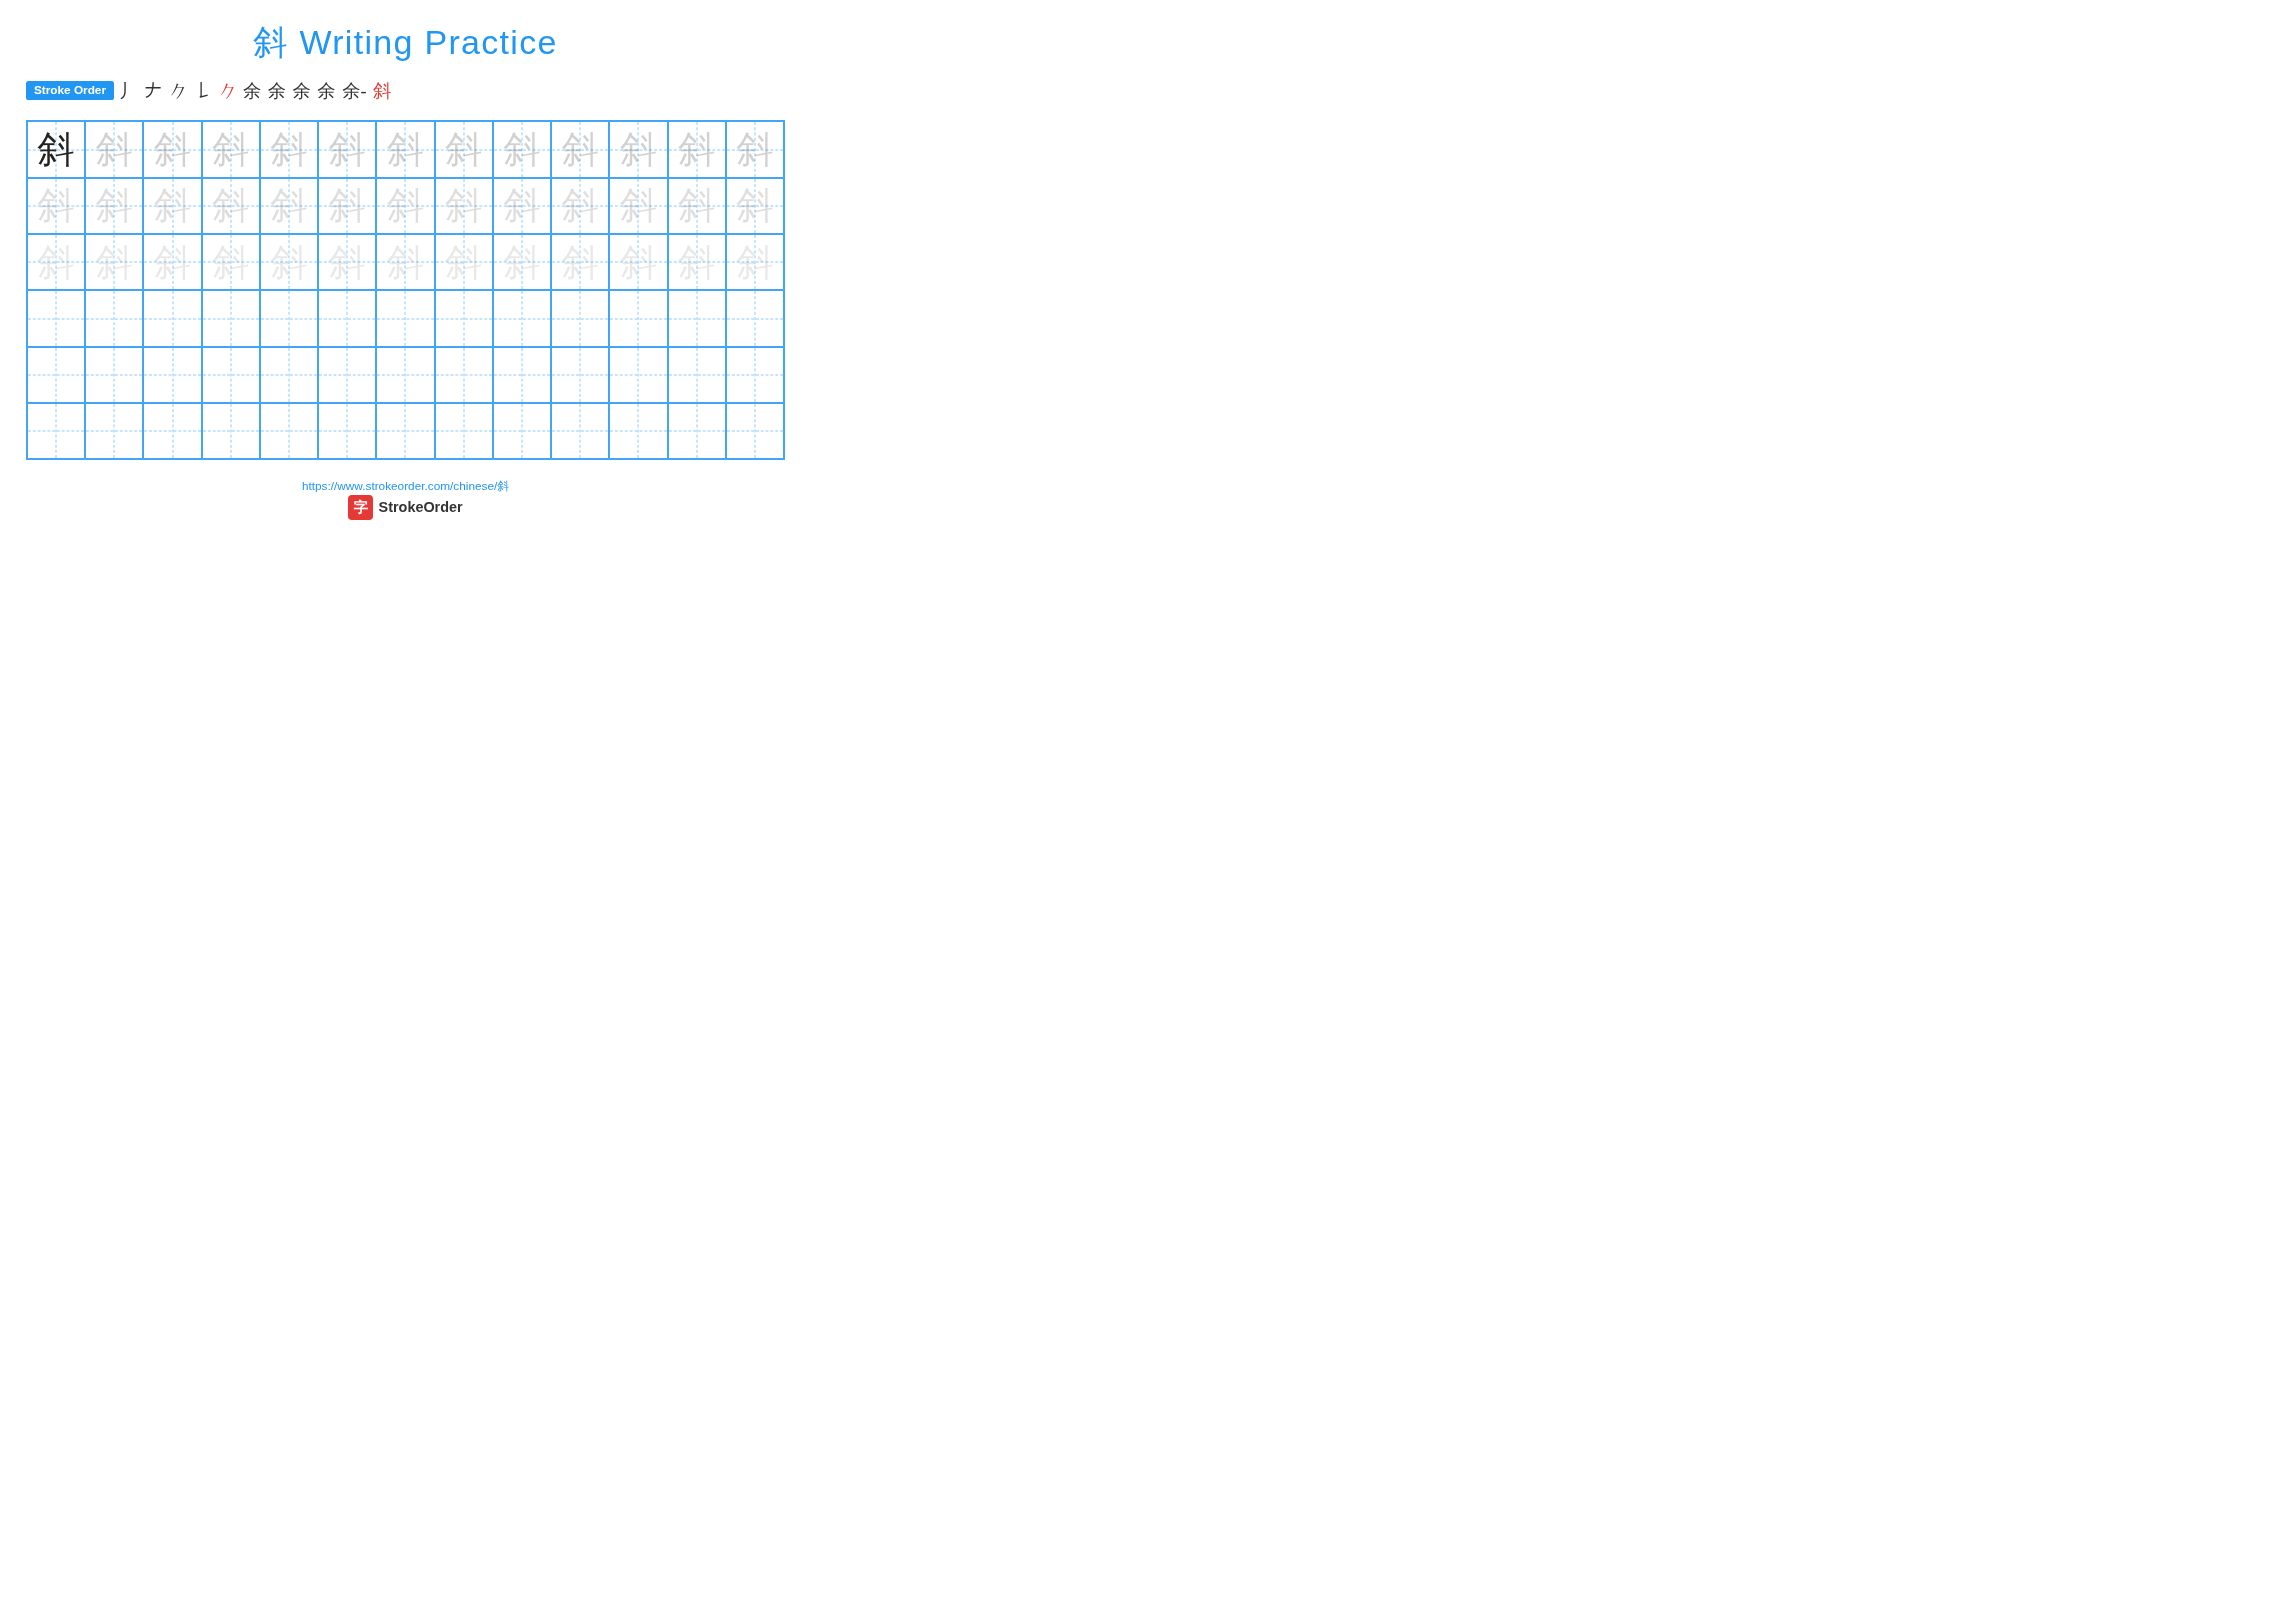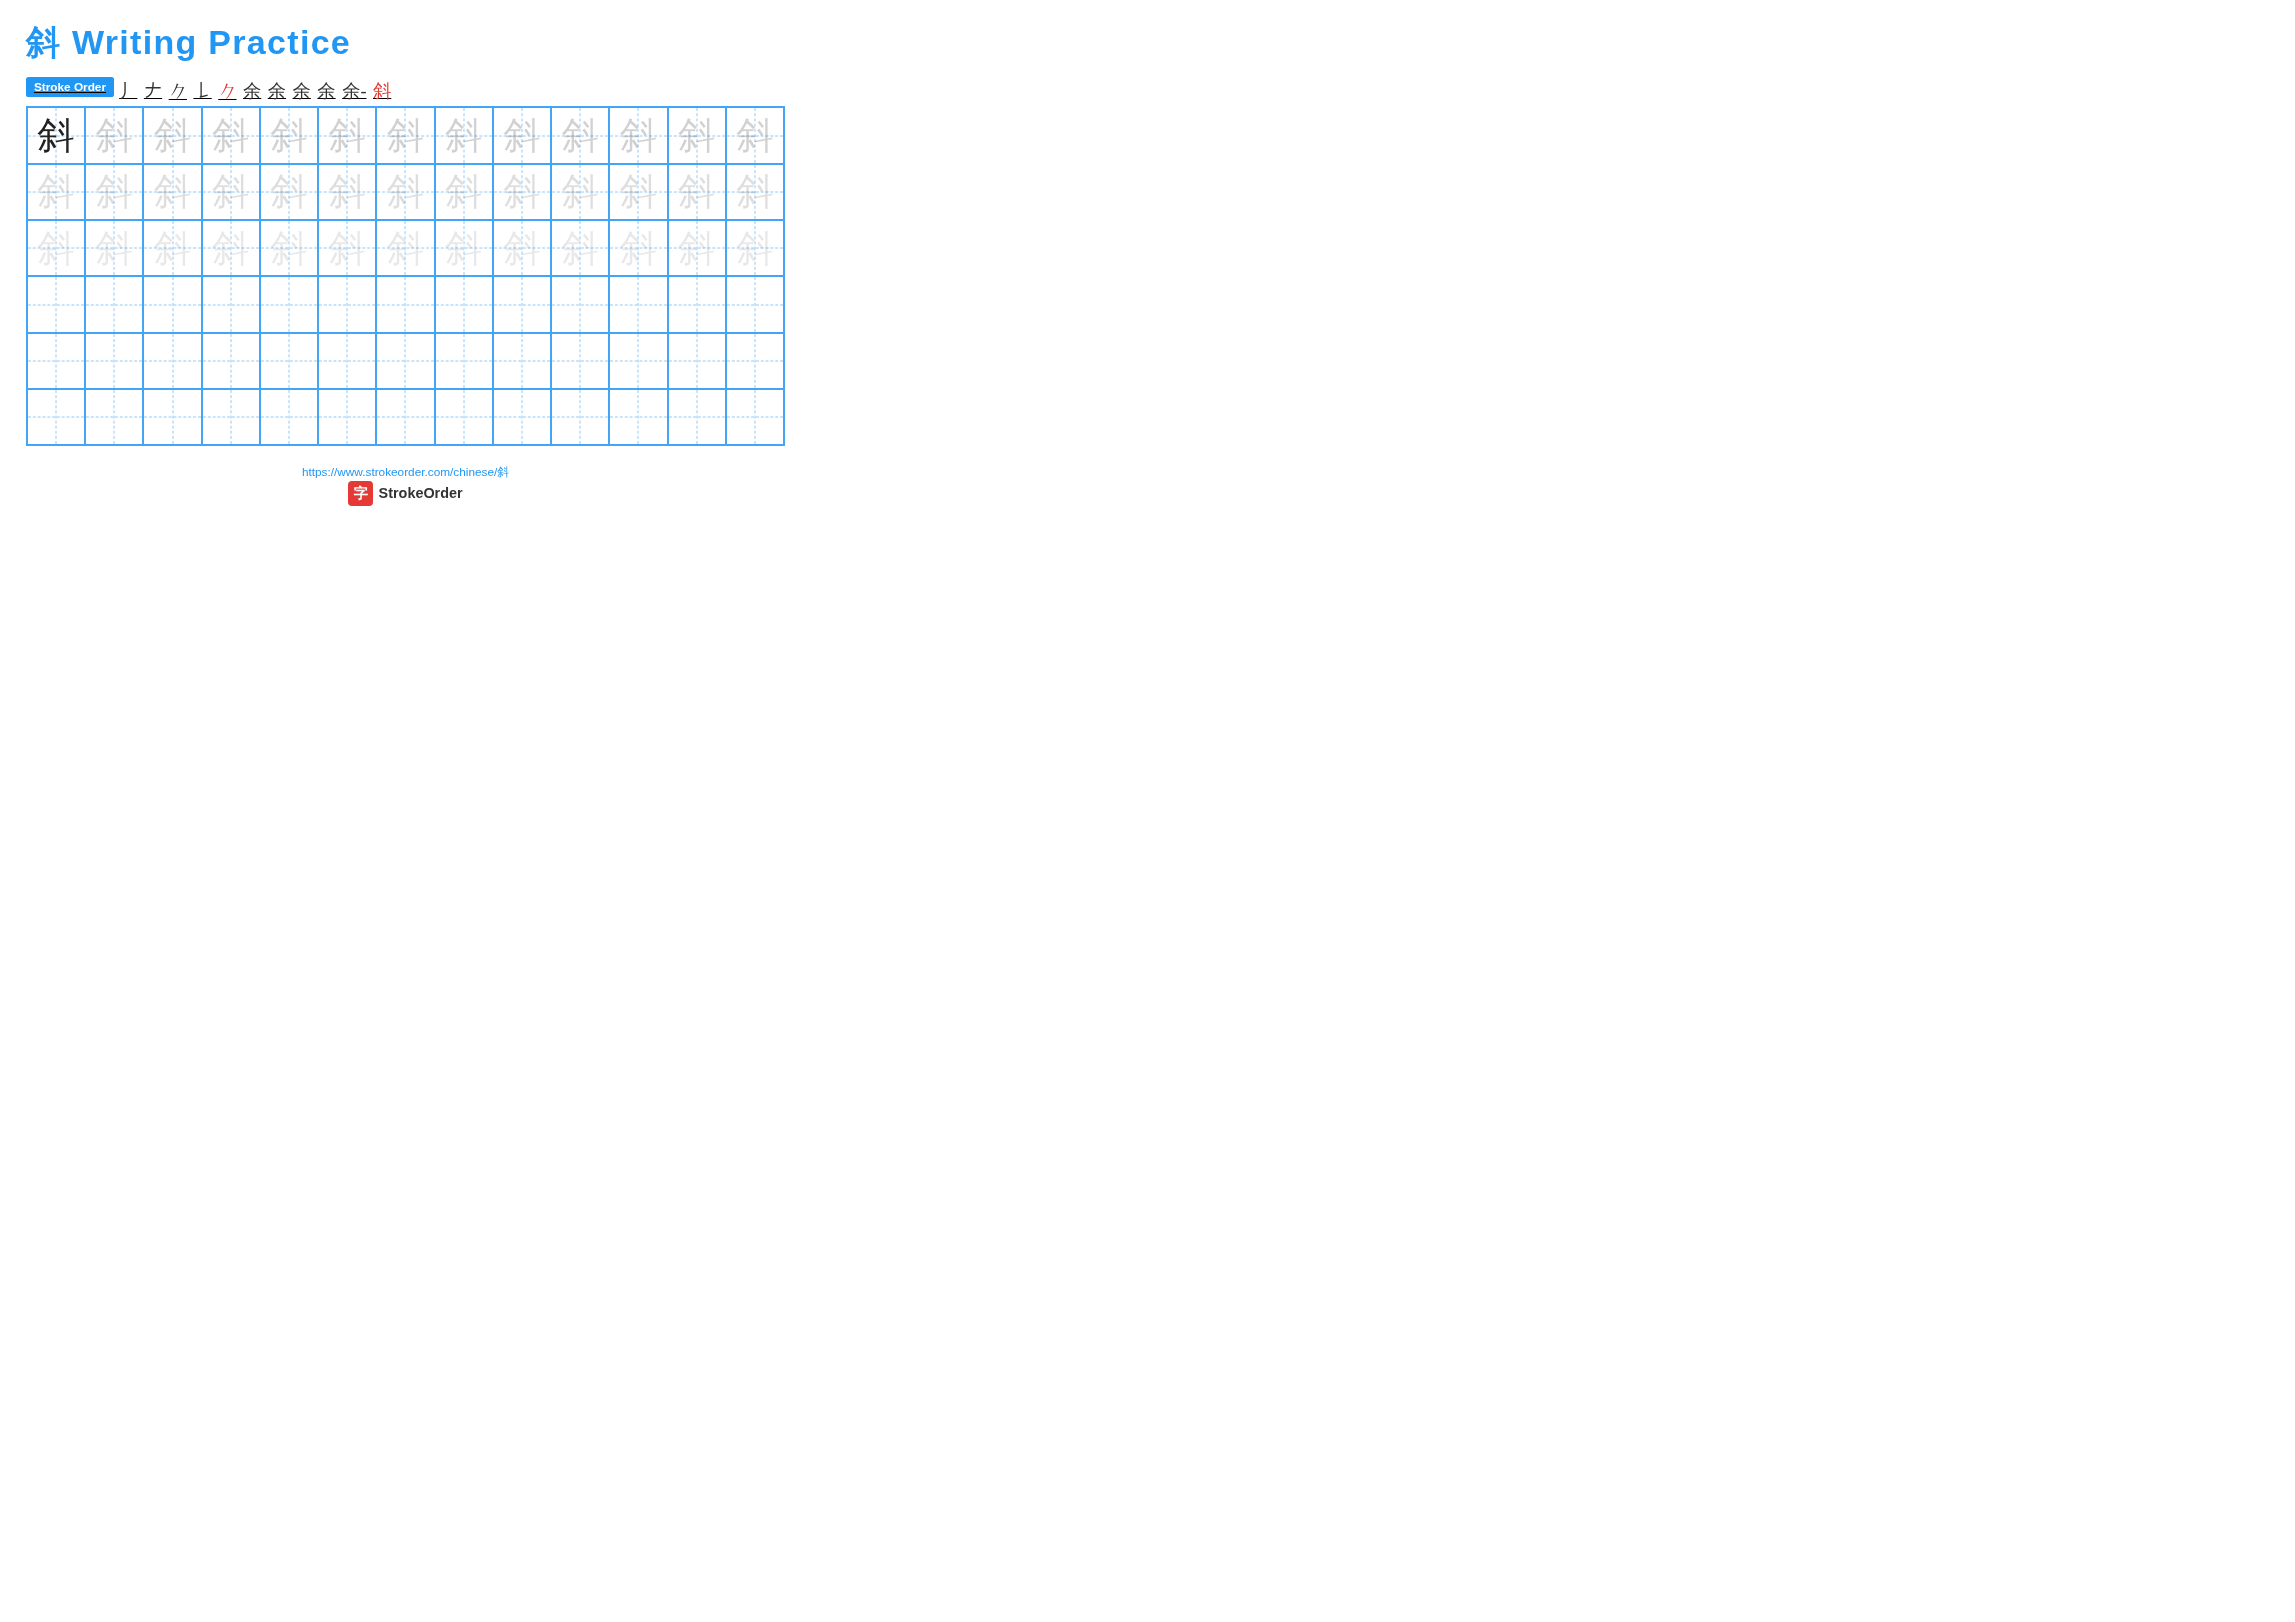--- a/index.html
+++ b/index.html
@@ -5,35 +5,34 @@
     * { margin: 0; padding: 0; box-sizing: border-box; }
     body {
       background: #ffffff;
       font-family: Arial, sans-serif;
       width: 811px;
       min-height: 574px;
       padding: 19.6px 26px;
     }
 
     .page-title {
-      text-align: left;
+      text-align: center;
       font-size: 34px;
-      font-weight: bold;
+      font-weight: normal;
       color: #2196F3;
       margin-bottom: 11.8px;
       letter-spacing: 1.3px;
     }
 
     .stroke-order-row {
       display: flex;
-      align-items: flex-start;
-      margin-bottom: 3px;
+      align-items: center;
+      margin-bottom: 17px;
       gap: 5.2px;
       flex-wrap: wrap;
-      text-decoration: underline;
     }
 
     .stroke-order-badge {
       background: #2196F3;
       color: white;
       font-size: 11.8px;
       font-weight: bold;
       padding: 2.6px 7.9px;
       border-radius: 2.6px;
       white-space: nowrap;

